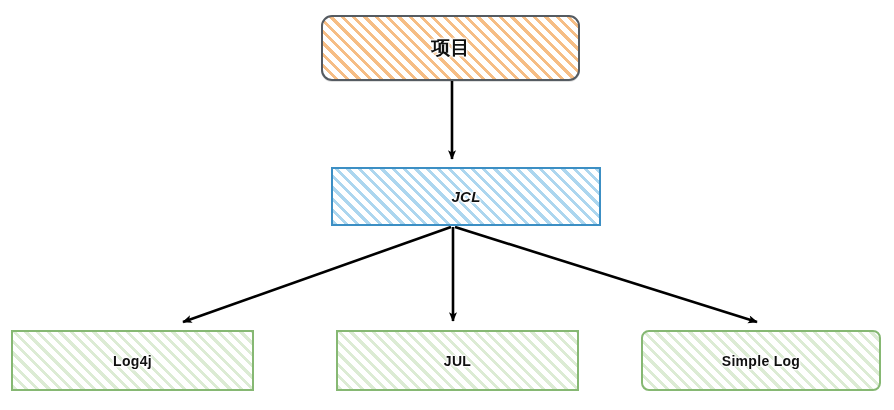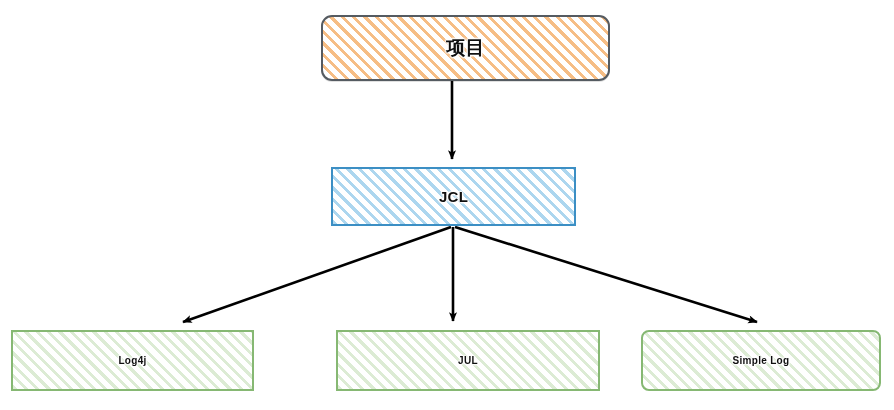--- a/index.html
+++ b/index.html
@@ -29,64 +29,65 @@
     letter-spacing:0.3px;
     white-space:nowrap;
     text-shadow:
        0 0 2px #ffffff, 0 0 2px #ffffff, 0 0 3px #ffffff,
        1px 0 2px #ffffff, -1px 0 2px #ffffff,
        0 1px 2px #ffffff, 0 -1px 2px #ffffff;
   }
 
   
   #node-project{
-    left:321px;top:15px;width:289px;height:66px;
+    left:321px;top:15px;width:259px;height:66px;
     border:2px solid #555b61;
     border-radius:11px;
     background:
       repeating-linear-gradient(45deg,
         rgba(244,175,106,0.82) 0px,
         rgba(244,175,106,0.82) 3px,
         rgba(255,255,255,0) 3px,
         rgba(255,255,255,0) 8px),
       #ffffff;
     box-shadow:0 1px 0 rgba(0,0,0,0.12);
     align-items:center;
   }
   #node-project .label{font-size:19px;}
 
   
   #node-jcl{
-    left:331px;top:167px;width:245px;height:59px;
+    left:331px;top:167px;width:270px;height:59px;
     border:2px solid #3c8fc4;
     background:
       repeating-linear-gradient(45deg,
         rgba(137,197,232,0.70) 0px,
         rgba(137,197,232,0.70) 3px,
         rgba(255,255,255,0) 3px,
         rgba(255,255,255,0) 8px),
       #ffffff;
+    font-style: italic;
   }
   #node-jcl .label{font-size:15px;}
 
   
   .leaf{
     top:330px;height:61px;
     border:2px solid #86b873;
     background:
       repeating-linear-gradient(45deg,
         rgba(168,206,148,0.40) 0px,
         rgba(168,206,148,0.40) 3px,
         rgba(255,255,255,0) 3px,
         rgba(255,255,255,0) 8px),
       #ffffff;
   }
-  .leaf .label{font-size:10px;}
+  .leaf .label{font-size:14px;}
   #node-log4j{left:11px;width:243px;}
-  #node-jul{left:336px;width:264px;}
+  #node-jul{left:336px;width:243px;}
   #node-simplelog{left:641px;width:240px;border-radius:8px;}
 </style>
 </head>
 <body>
 
 <svg id="canvas" viewBox="0 0 894 410" xmlns="http://www.w3.org/2000/svg">
   <defs>
     <marker id="arrow" markerWidth="11" markerHeight="11" refX="9.2" refY="4.2" orient="auto" markerUnits="userSpaceOnUse">
       <path d="M0.4,0.2 L10,4.2 L0.4,8.2 L2.6,4.2 Z" fill="#000000"></path>
     </marker>

